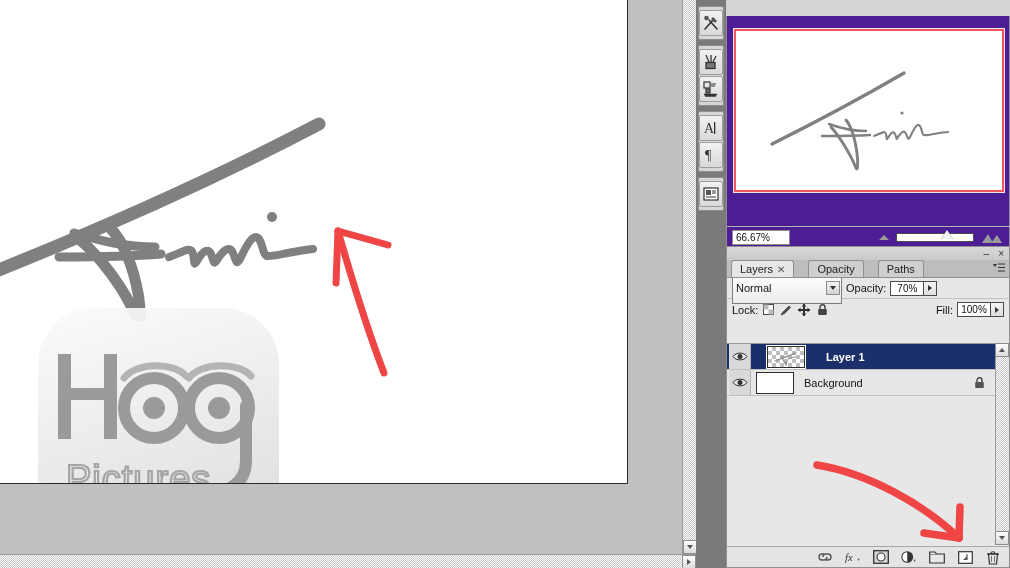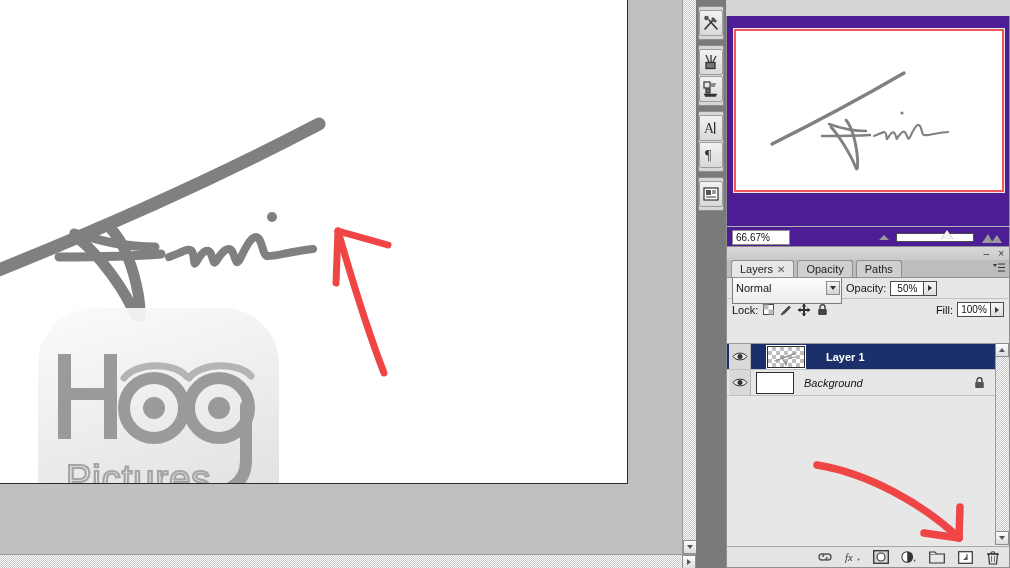--- a/index.html
+++ b/index.html
@@ -163,21 +163,21 @@
     padding-left: 4px;
     border-bottom: 1px solid #8f8f8f;
   }
   .panel-tab {
     height: 17px; padding: 0 8px;
     display: flex; align-items: center; gap: 4px;
     font-size: 11px; color: #222;
     background: #cfcfcf;
     border: 1px solid #8f8f8f; border-bottom: none;
     border-radius: 3px 3px 0 0;
-    margin-right: 3px;
+    margin-right: 14px;
   }
   .panel-tab.active { background: #e7e7e7; }
   .tab-x { font-size: 10px; color: #555; }
   #panel-menu-btn {
     position: absolute; right: 3px; top: 2px;
     font-size: 11px; color: #333;
   }
 
   .lp-row {
     display: flex; align-items: center;
@@ -241,21 +241,21 @@
     position: relative; overflow: hidden;
   }
   .thumb.checker {
     background-image:
       linear-gradient(45deg,#bfbfbf 25%,transparent 25%,transparent 75%,#bfbfbf 75%),
       linear-gradient(45deg,#bfbfbf 25%,#ffffff 25%,#ffffff 75%,#bfbfbf 75%);
     background-size: 8px 8px; background-position: 0 0, 4px 4px;
   }
   .layer-row.selected .thumb { outline: 1px solid #ffffff; }
   .layer-name { margin-left: 10px; font-size: 11px; color: #111; }
-  .layer-name.italic { font-style: italic; }
+  .layer-name.italic { }
   .lock-badge { margin-left: auto; margin-right: 24px; }
 
   #layers-vscroll {
     position: absolute; right: 0; top: 96px; bottom: 22px; width: 14px;
     background-image:
       linear-gradient(45deg,#ffffff 25%,transparent 25%,transparent 75%,#ffffff 75%),
       linear-gradient(45deg,#ffffff 25%,#c6c6c6 25%,#c6c6c6 75%,#ffffff 75%);
     background-size: 2px 2px; background-position: 0 0, 1px 1px;
     border-left: 1px solid #9a9a9a;
   }
@@ -496,21 +496,21 @@
       </div>
 
       <div class="lp-row" id="blend-row">
         <div id="blend-select">
           <span>Normal</span>
           <span class="dd-arrow-box">
             <span class="dd-arrow"></span>
           </span>
         </div>
         <span class="lbl">Opacity:</span>
-        <span class="num-field">50%</span>
+        <span class="num-field">70%</span>
         <span class="tri-btn">
           <span class="tri-right"></span>
         </span>
       </div>
 
       <div class="lp-row" id="lock-row">
         <span>Lock:</span>
         <span id="lock-icons">
           <span class="lock-ico">
             <svg width="11" height="11" viewBox="0 0 11 11">

